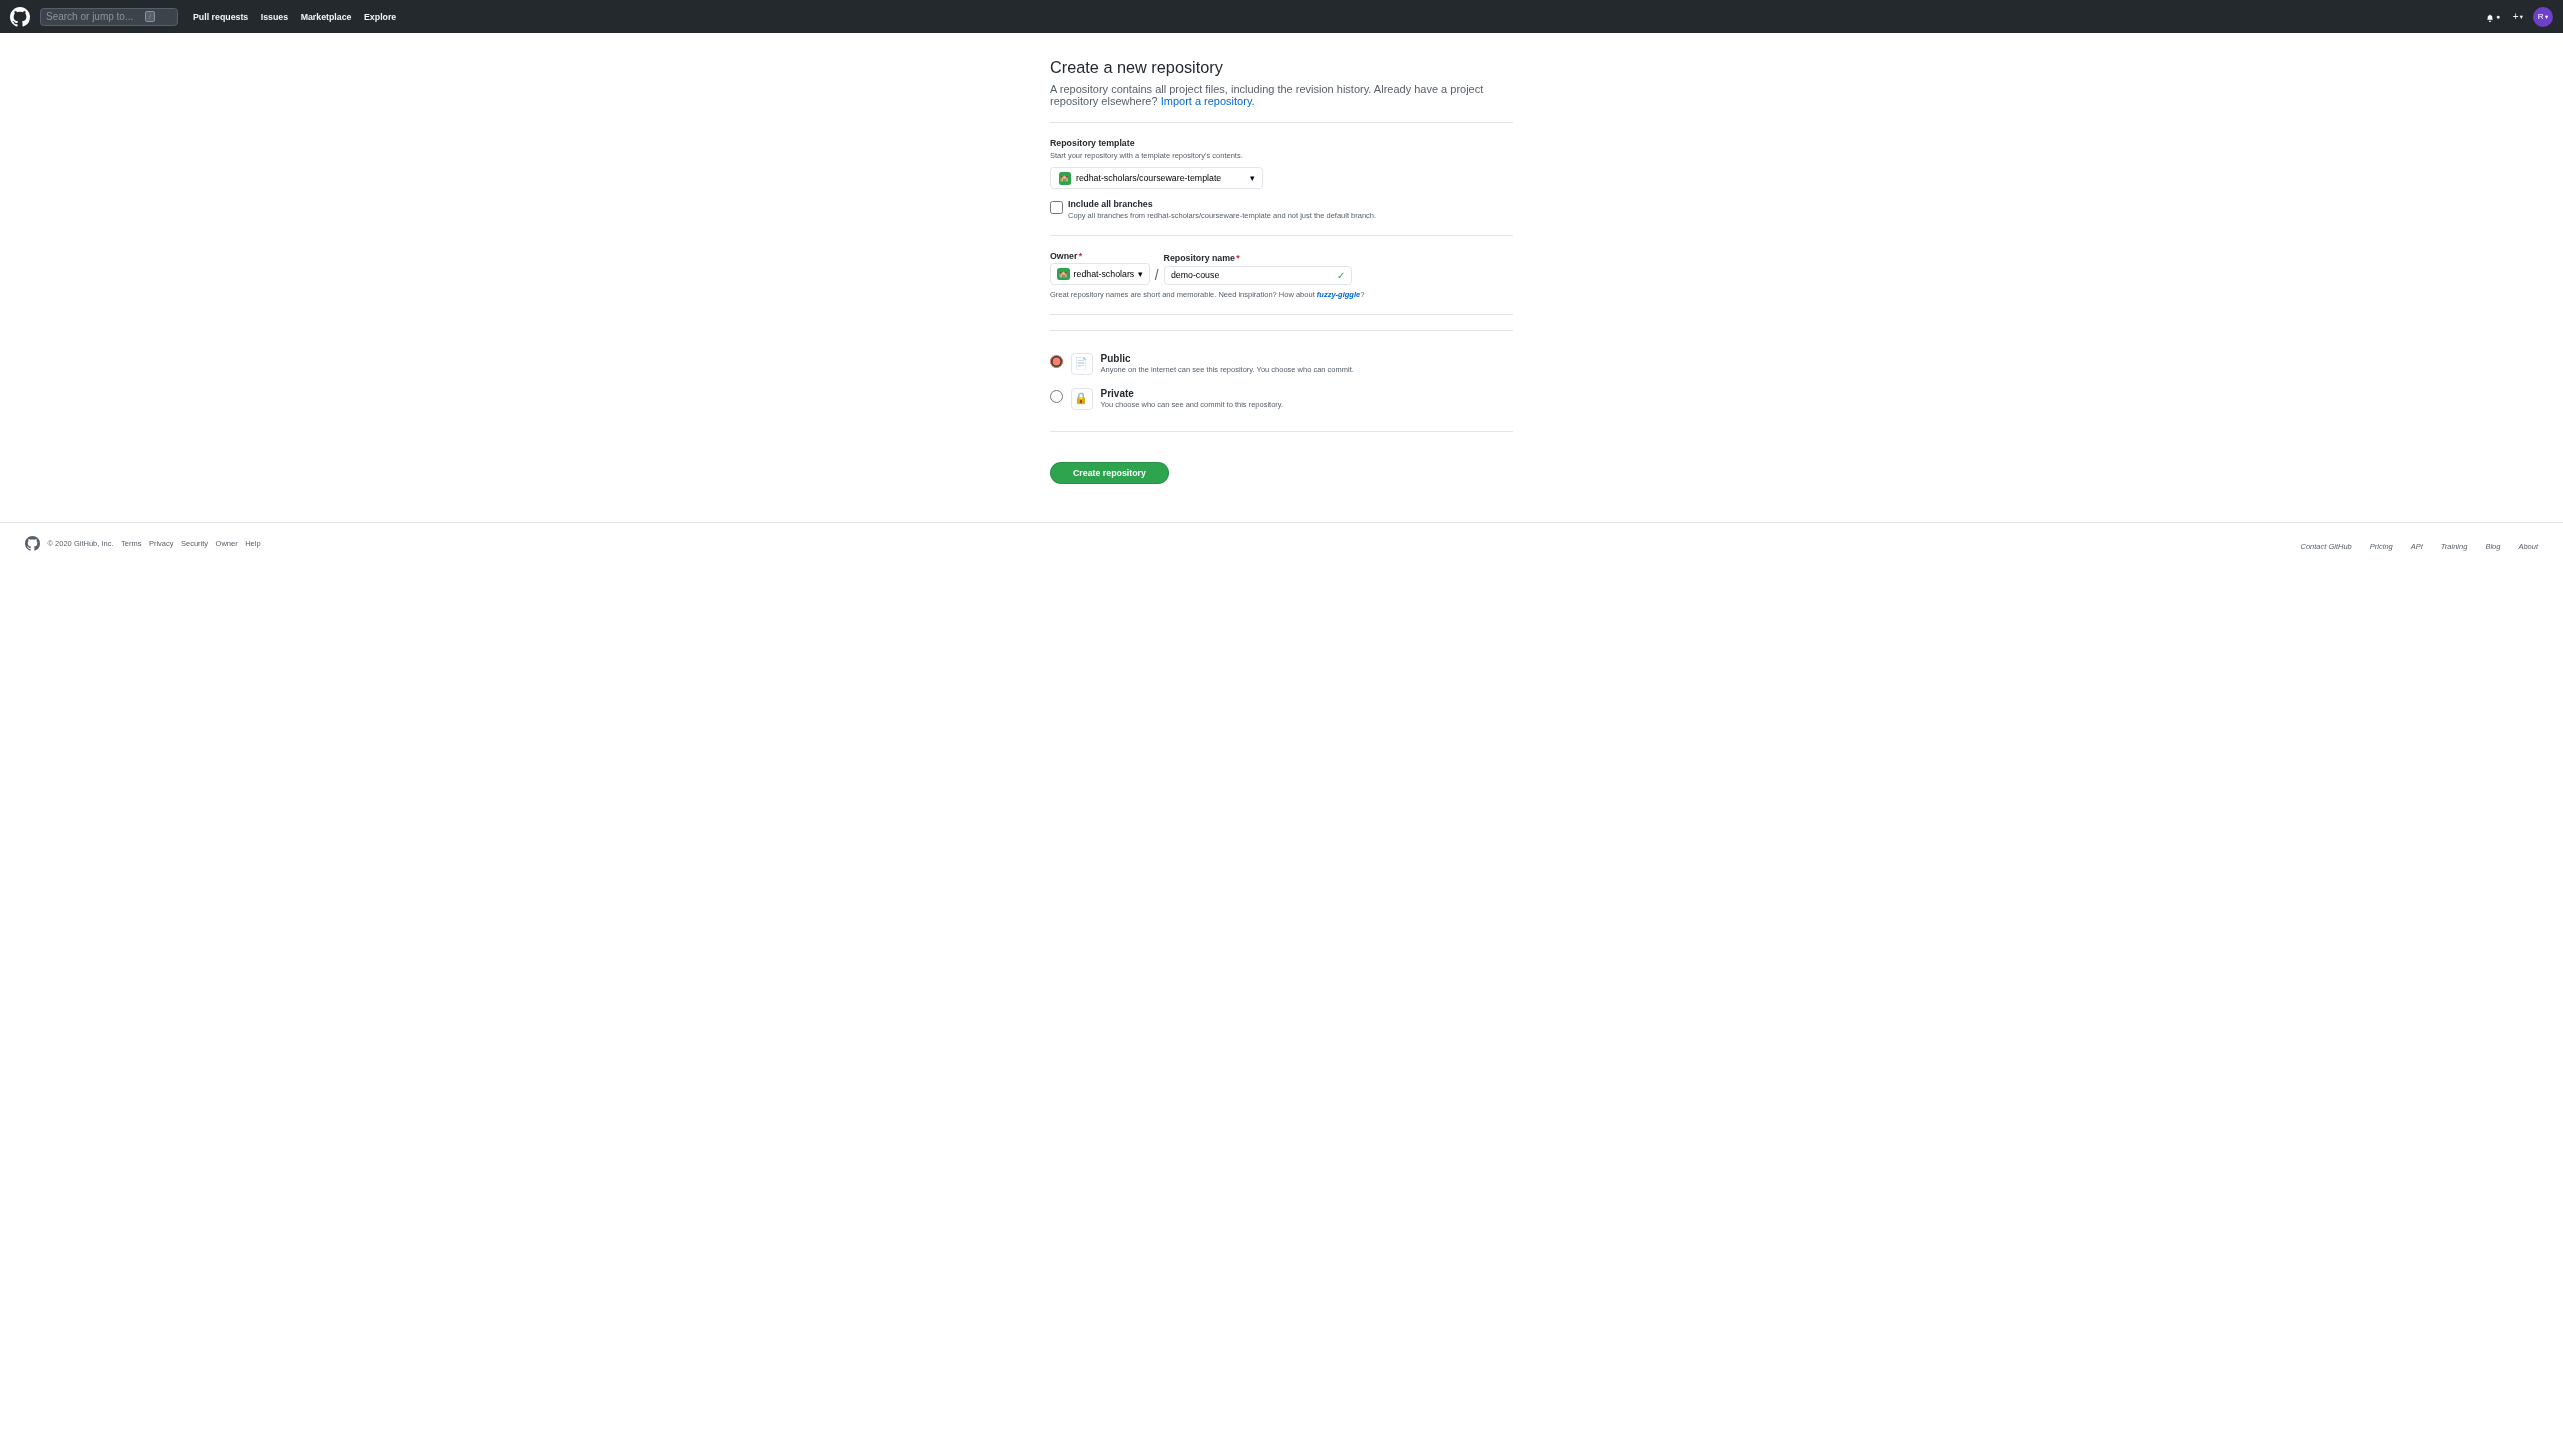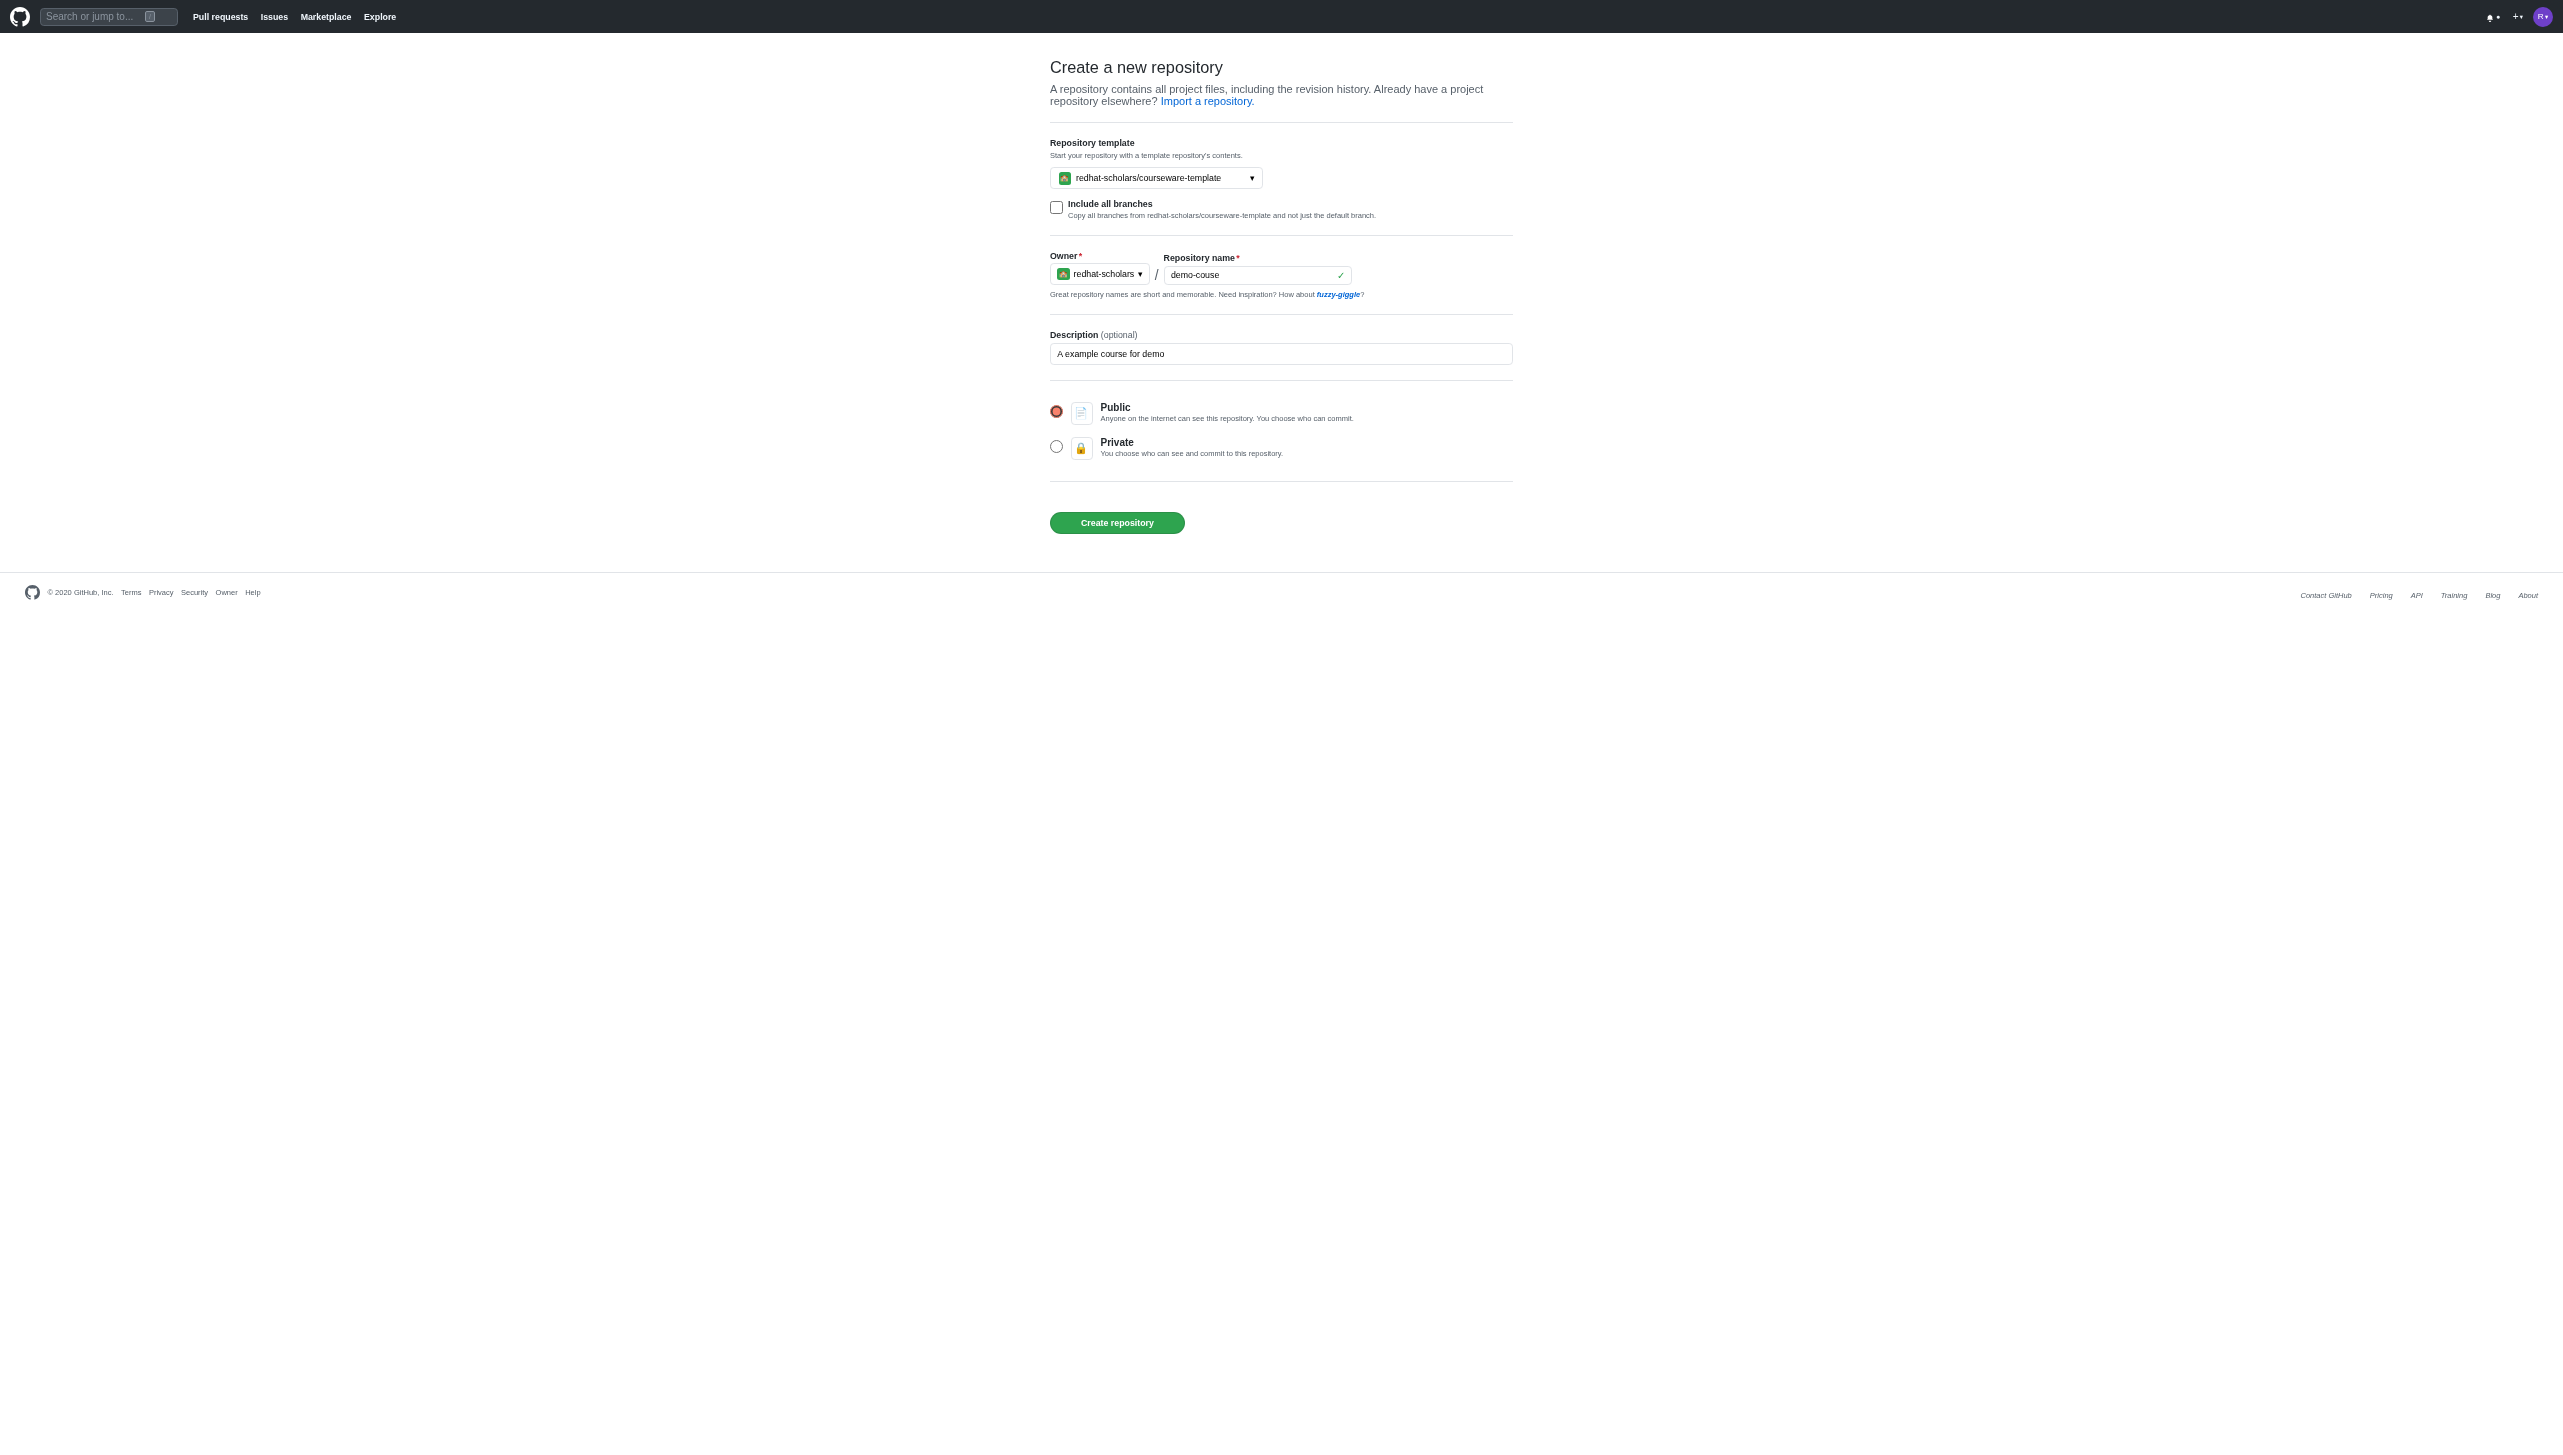--- a/index.html
+++ b/index.html
@@ -197,21 +197,21 @@
     }
     .radio-text .radio-title { font-size: 10px; font-weight: 600; }
     .radio-text .radio-desc { font-size: 7.5px; color: #57606a; margin-top: 1.3px; }
 
     
     .create-btn {
       background: #2ea44f;
       color: white;
       border: 0.6px solid rgba(27,31,36,0.15);
       border-radius: 11px;
-      padding: 5px 30px;
+      padding: 5px 22px;
       font-size: 8.8px;
       font-weight: 600;
       cursor: pointer;
       margin-top: 15px;
     }
 
     
     footer {
       border-top: 0.6px solid #e1e4e8;
       padding: 12.5px 25px;
@@ -333,27 +333,20 @@
   </div>
 
   <p class="suggestion">
     <span>Great repository names are short and memorable. Need inspiration? How about</span>
     <a href="#">fuzzy-giggle</a><span>?</span>
   </p>
 
   <hr class="divider">
 
   
-  <div style="margin-bottom:15px;">
-    <div class="desc-label">
-      <span>Description</span>
-      <span class="desc-optional">(optional)</span>
-    </div>
-    <input type="text" class="desc-input" value="A example course for demo" style="">
-  </div>
 
   <hr class="divider">
 
   
   <div class="visibility-section">
     <div class="radio-option">
       <input type="radio" name="visibility" id="public" checked="" style="">
       <div class="radio-icon">
         <span>📄</span>
       </div>

